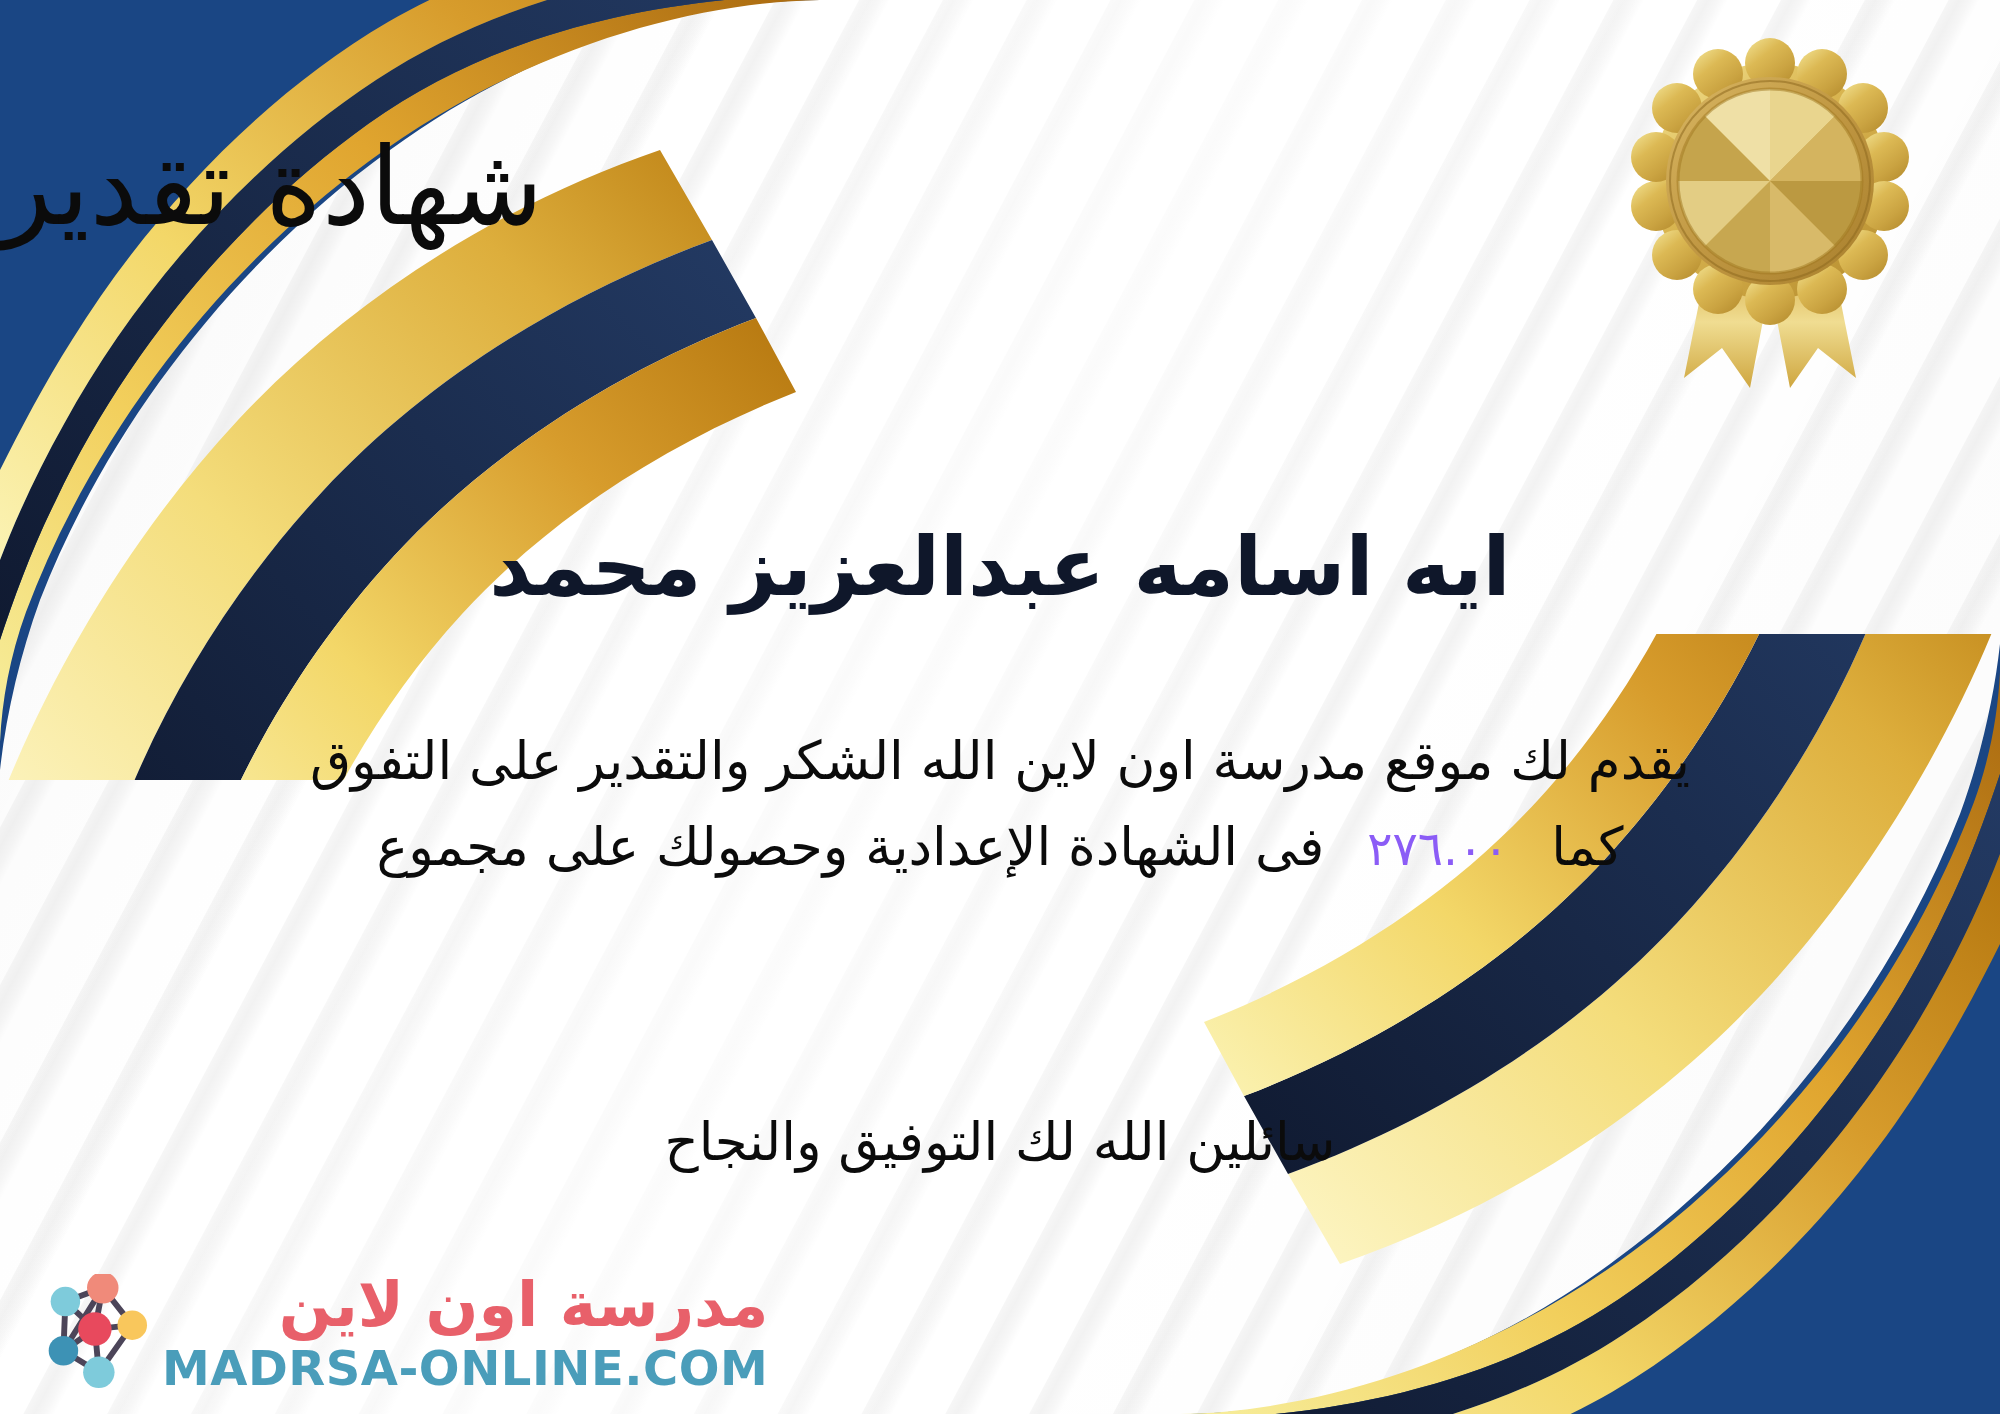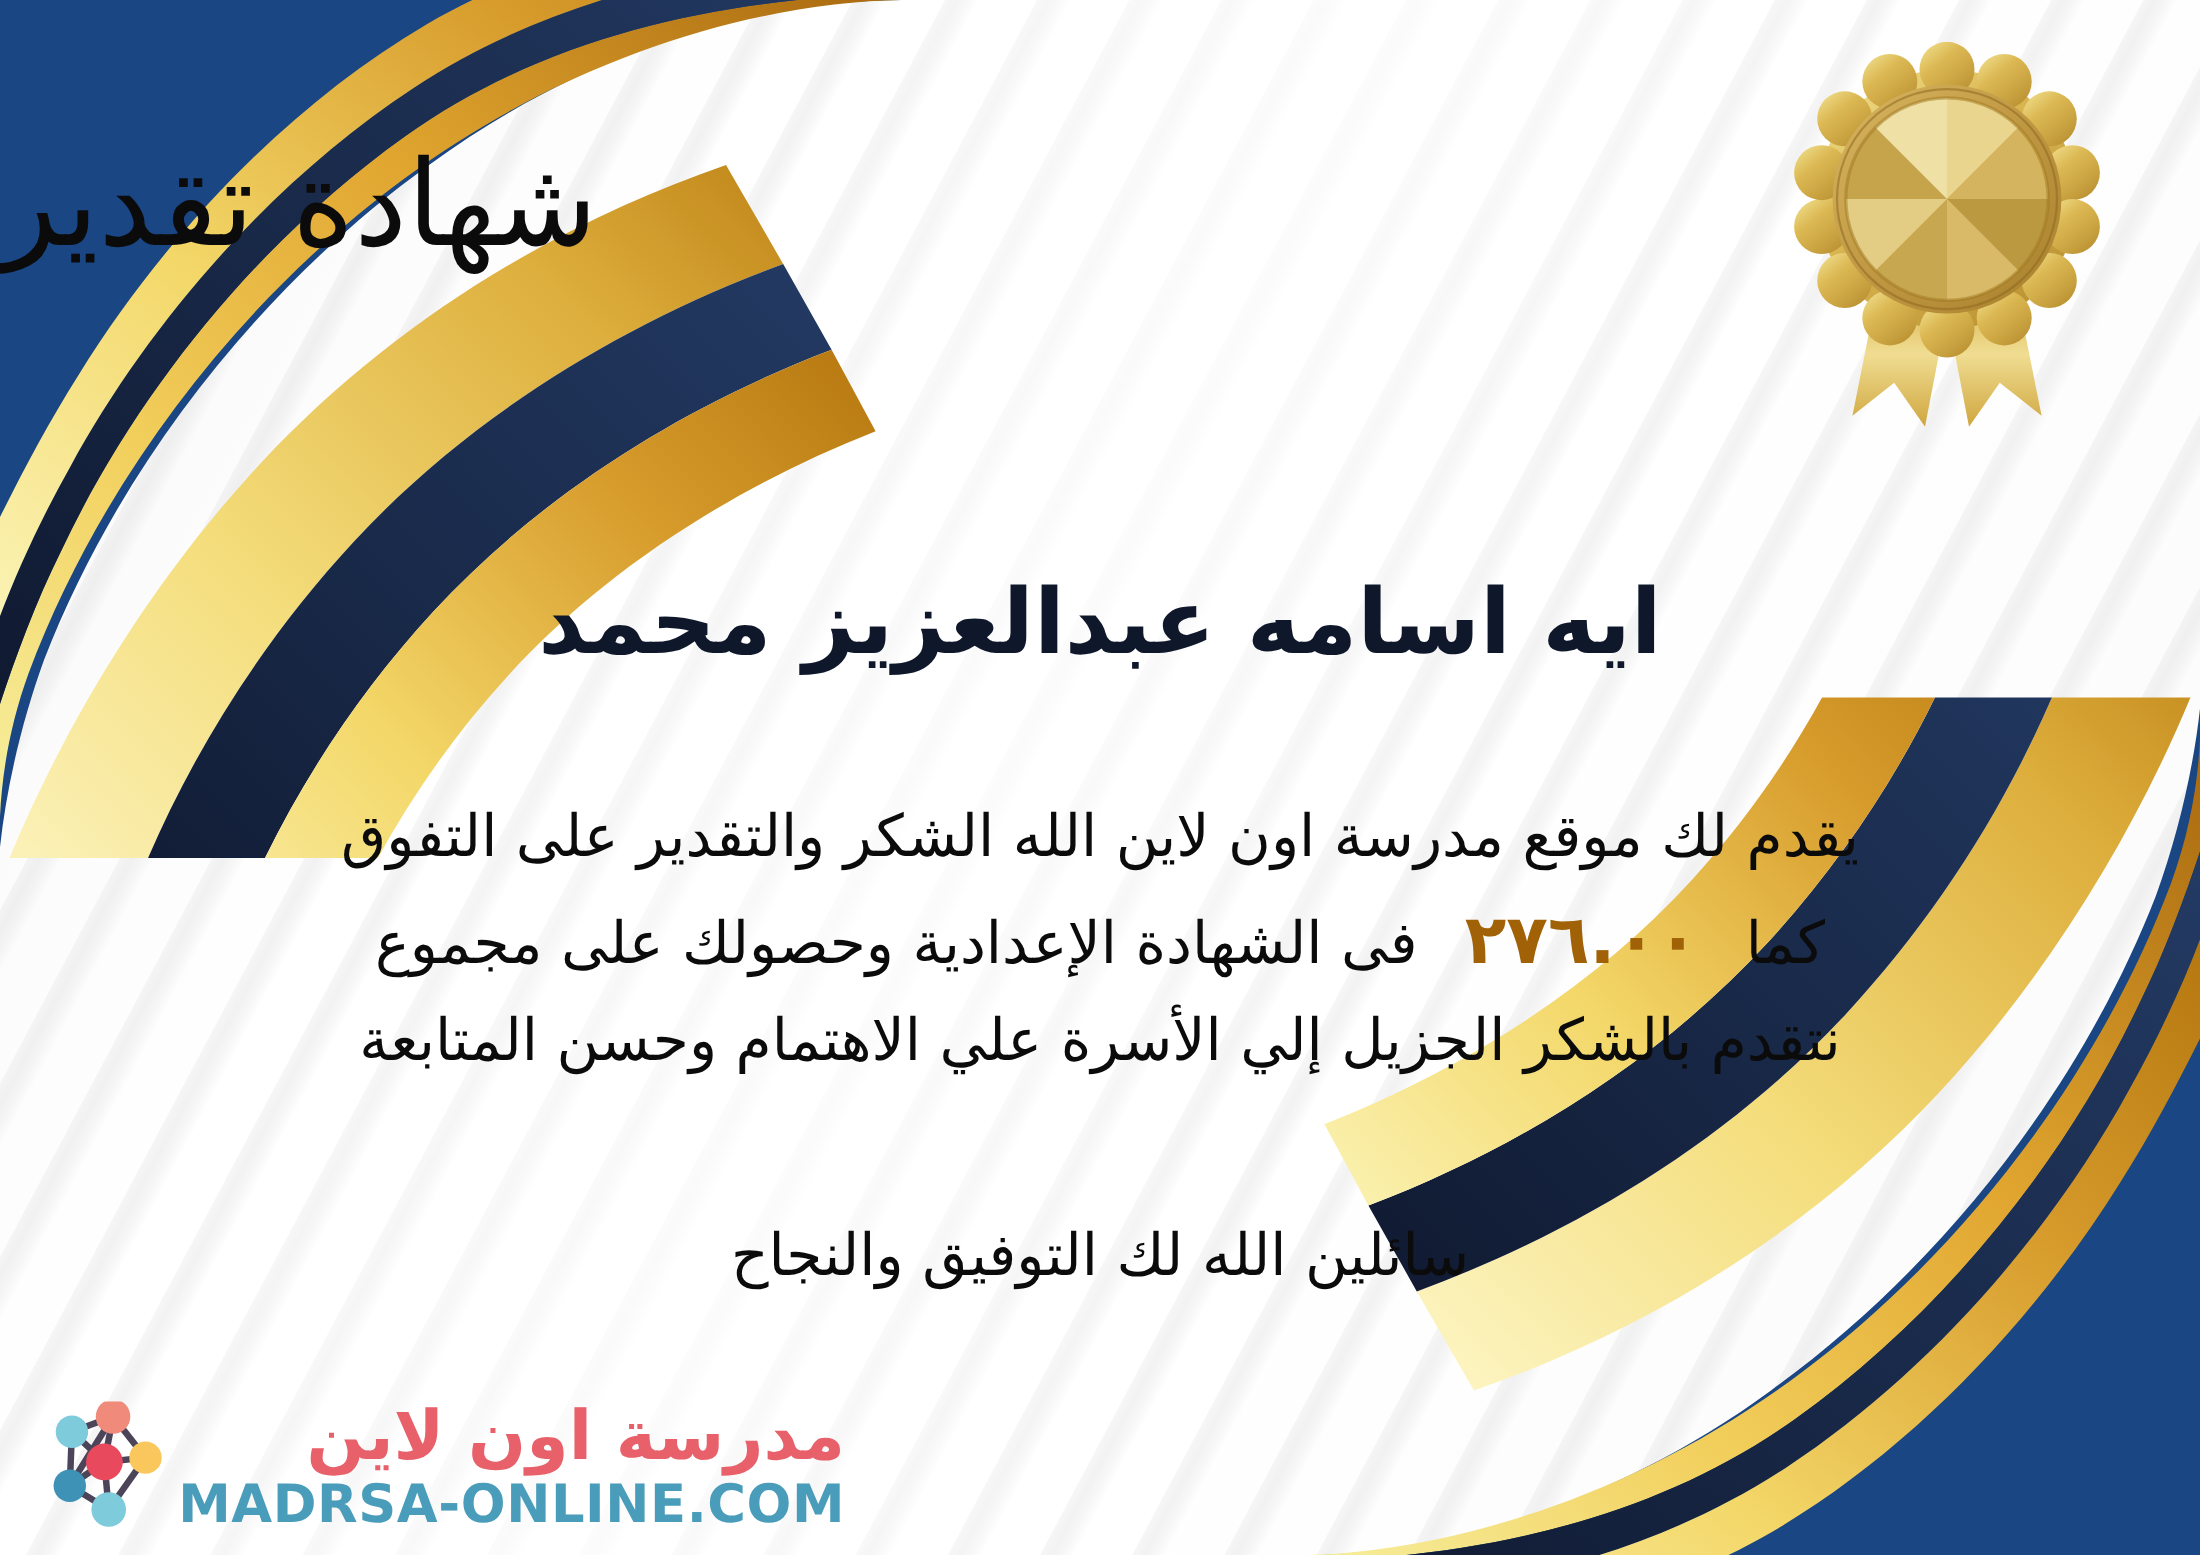--- a/index.html
+++ b/index.html
@@ -102,23 +102,23 @@
     direction: rtl;
     color: #0b0b0b;
   }
   .body-line {
     font-size: 53px;
     line-height: 1.62;
     font-weight: 400;
     white-space: nowrap;
   }
   .score-value {
-    color: #a16207;
-    font-size: 62px;
-    font-weight: 700;
+    color: #8b5cf6;
+    font-size: 47px;
+    font-weight: 400;
     padding: 0 26px;
     letter-spacing: 1px;
   }
 
   .closing-line {
     position: absolute;
     top: 1111px;
     left: 0;
     right: 0;
     text-align: center;
@@ -331,21 +331,20 @@
 
   <div class="body-block">
     <div class="body-line">يقدم لك موقع مدرسة اون لاين الله الشكر  والتقدير على التفوق</div>
 
     <div class="body-line">
       <span>كما</span>
       <span class="score-value">٢٧٦.٠٠</span>
       <span>فى الشهادة الإعدادية وحصولك على مجموع</span>
     </div>
 
-    <div class="body-line">نتقدم  بالشكر الجزيل إلي الأسرة علي الاهتمام وحسن المتابعة</div>
   </div>
 
   <div class="closing-line">سائلين الله لك التوفيق  والنجاح</div>
 
   <div class="logo-wrap">
     <svg class="logo-mark" viewBox="0 0 120 120">
       <g stroke="#4c4559" stroke-width="6" stroke-linecap="round">
         <line x1="36" y1="28" x2="74" y2="14"></line>
         <line x1="36" y1="28" x2="66" y2="56"></line>
         <line x1="36" y1="28" x2="34" y2="78"></line>

